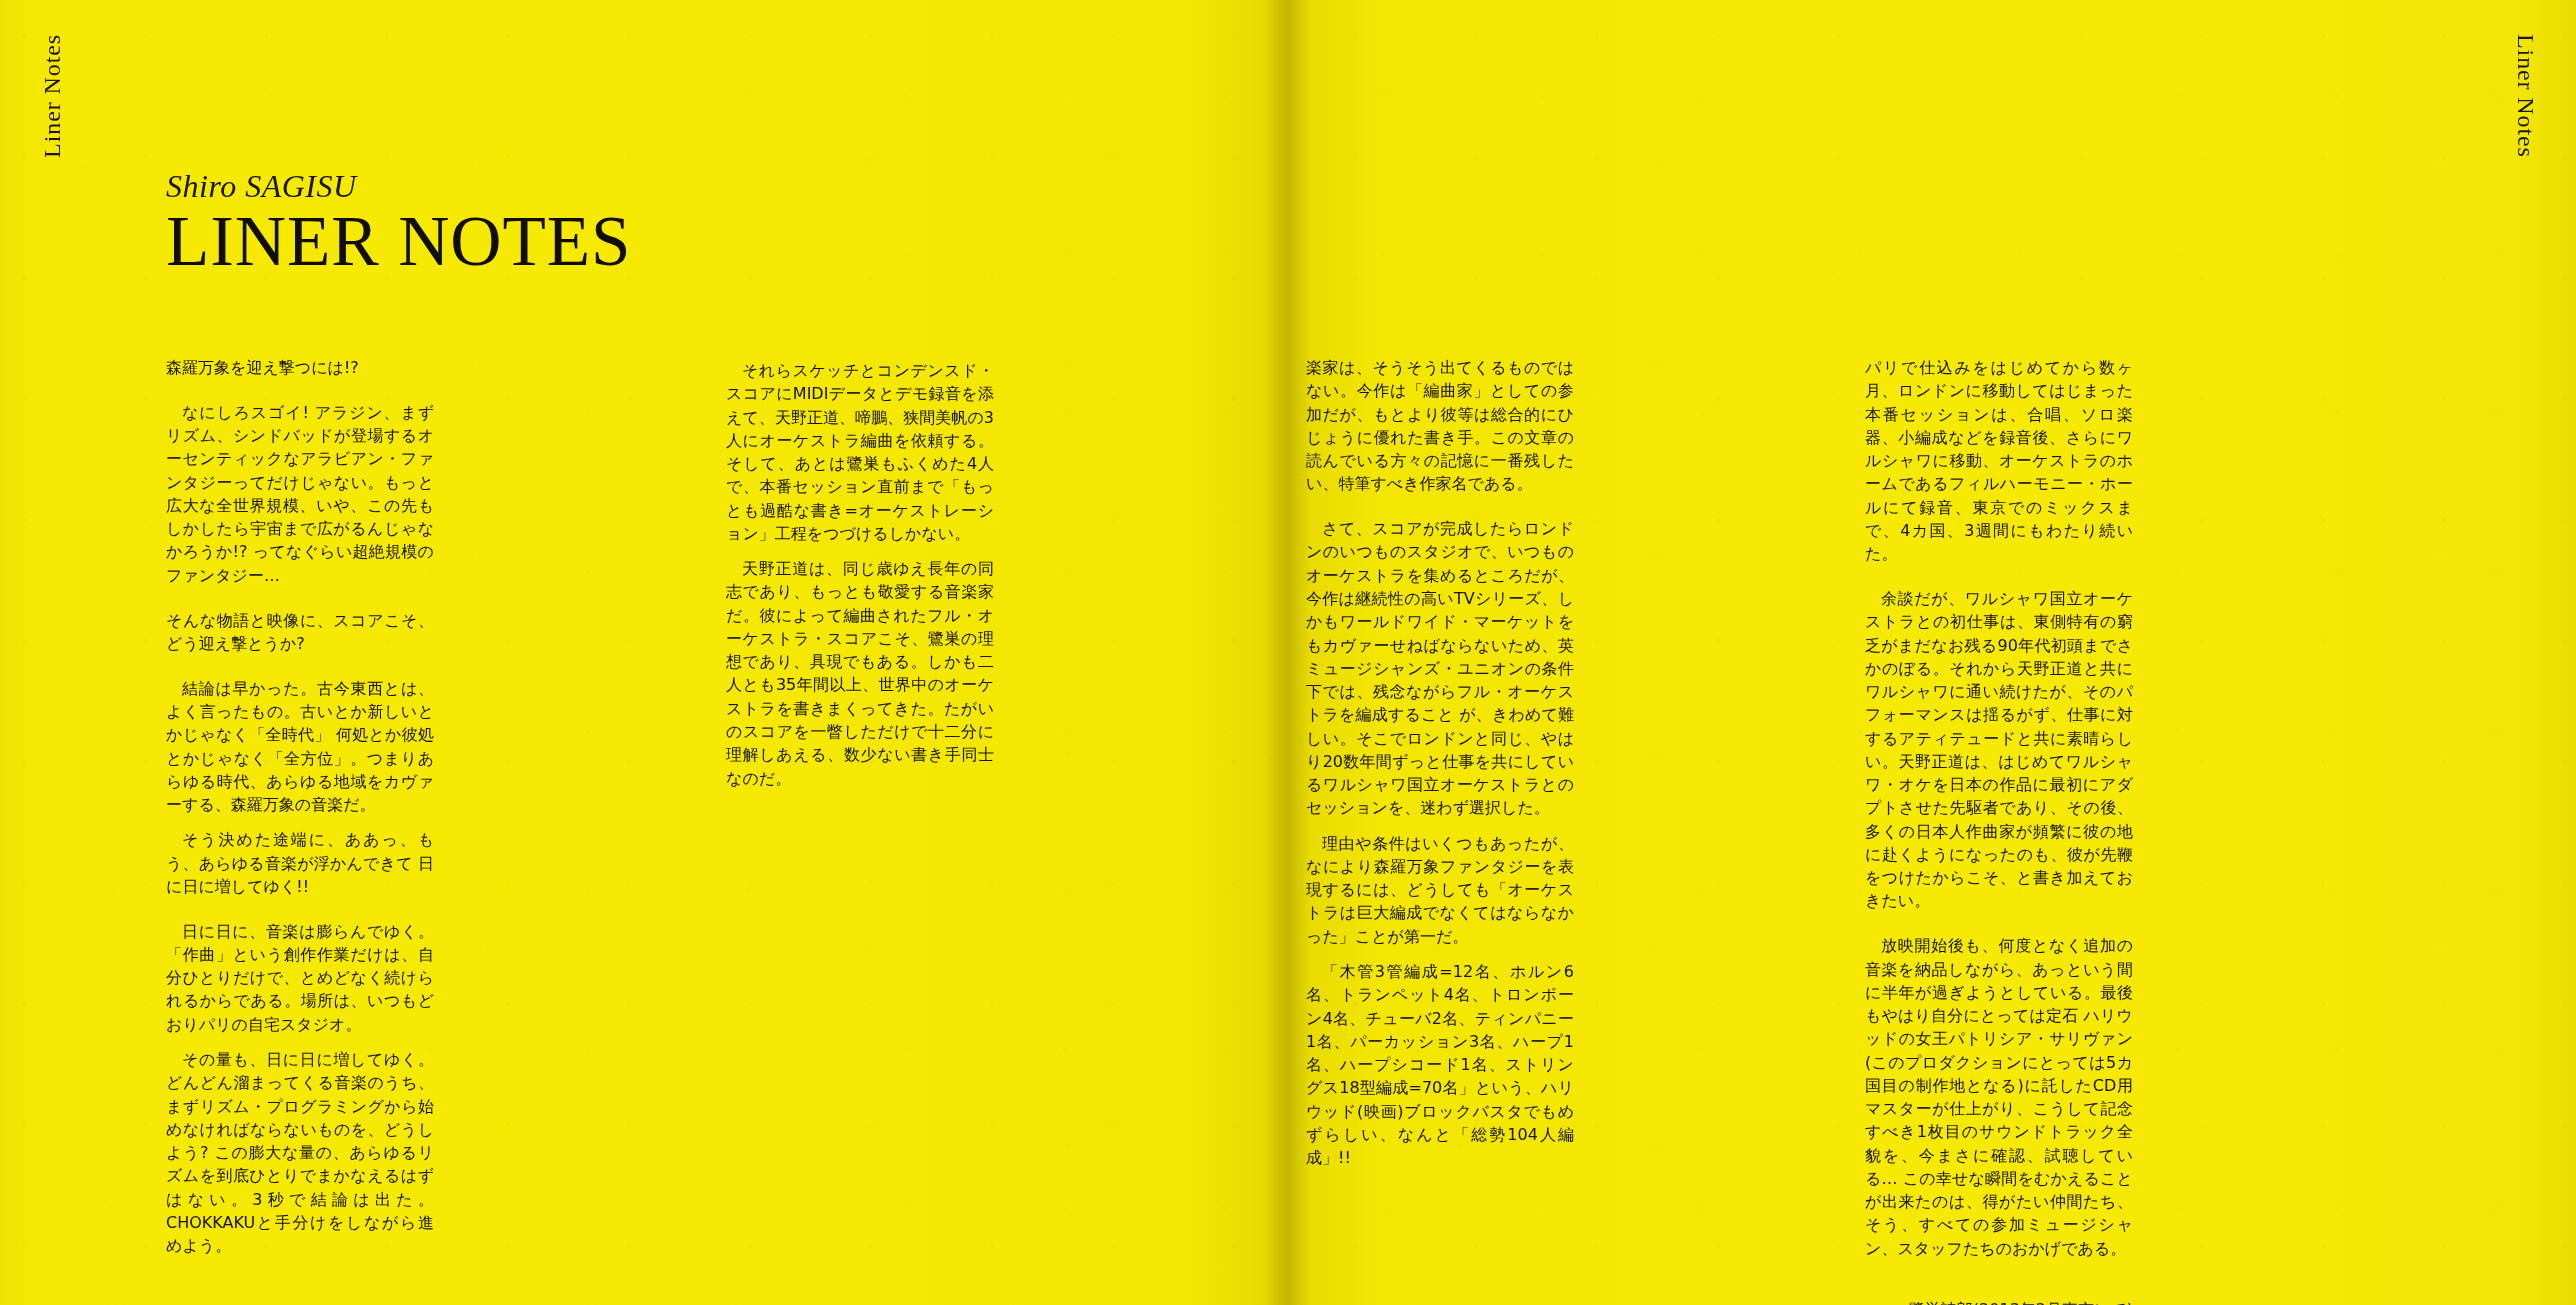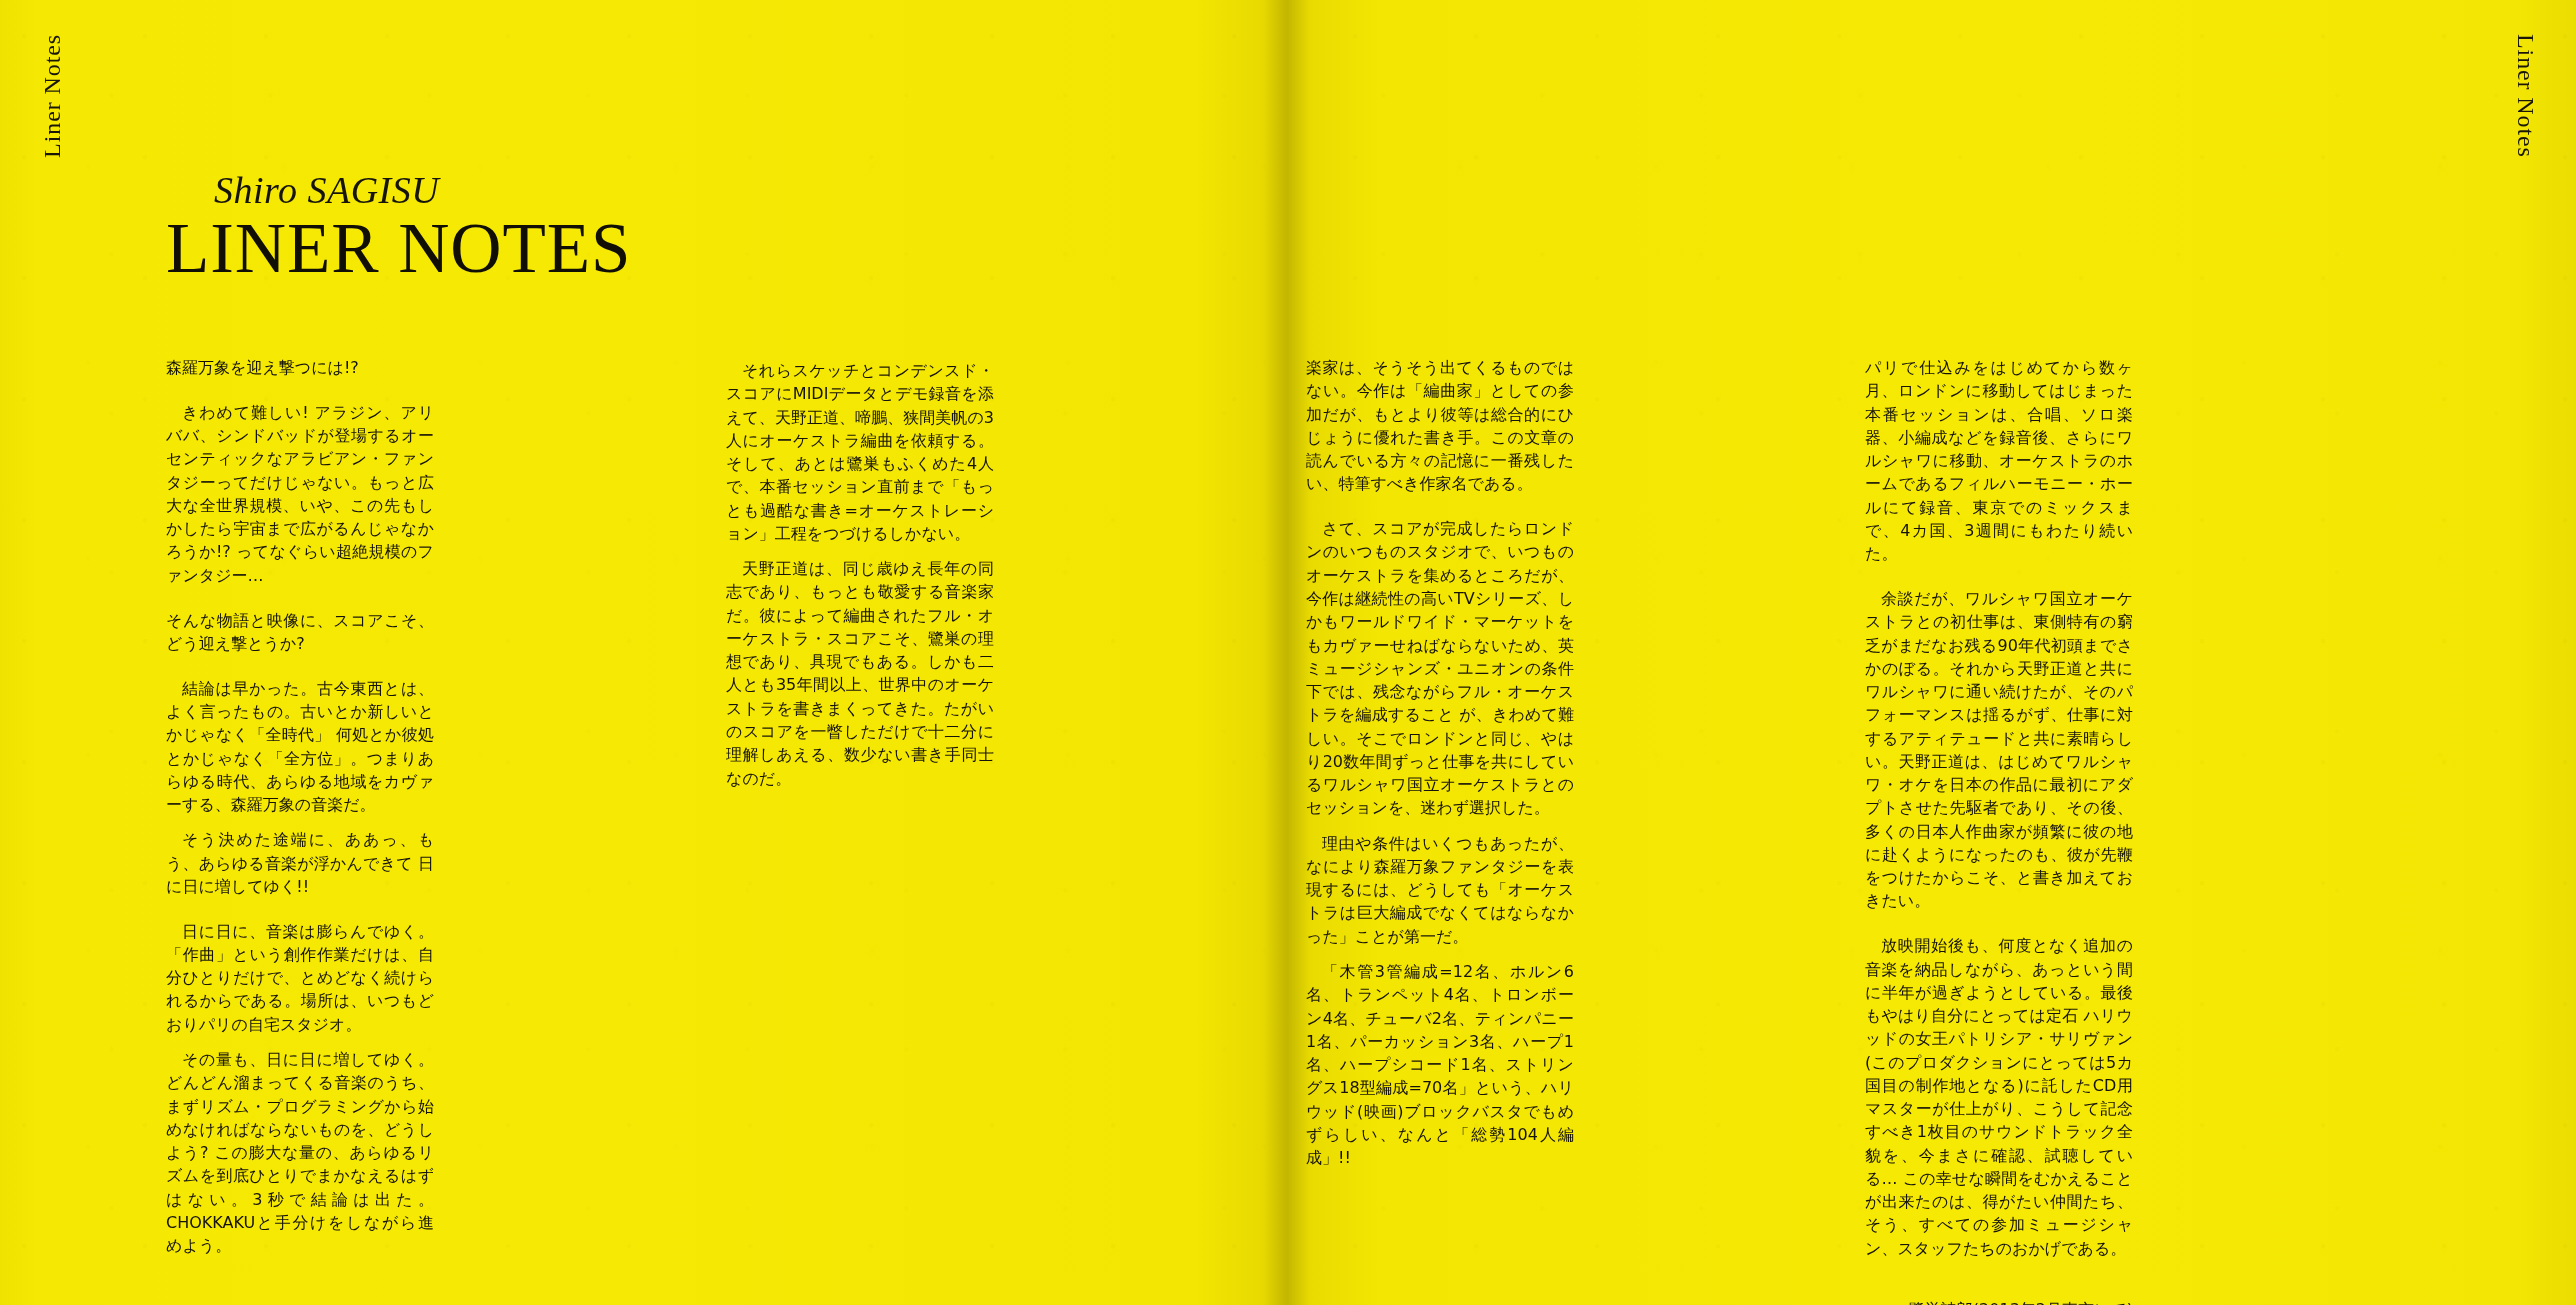--- a/index.html
+++ b/index.html
@@ -77,25 +77,24 @@
 
   
   .title-block {
     position: absolute;
     left: 166px;
     top: 168px;
   }
   .byline {
     font-family: "Liberation Serif", serif;
     font-style: italic;
-    font-size: 38px;
+    font-size: 32px;
     letter-spacing: 0.5px;
     color: #17150a;
     margin-bottom: 1.9px;
-    margin-left: 48px;
   }
   .main-title {
     font-family: "Liberation Serif", serif;
     font-size: 71px;
     line-height: 0.96;
     letter-spacing: 0.9px;
     color: #100e05;
     white-space: nowrap;
   }
 
@@ -145,21 +144,21 @@
   <div class="running-head left">Liner Notes</div>
   <div class="running-head right">Liner Notes</div>
 
   <div class="title-block">
     <div class="byline">Shiro SAGISU</div>
     <div class="main-title">LINER NOTES</div>
   </div>
 
   <div class="col" id="col1">
       <p class="noindent ">森羅万象を迎え撃つには!?</p>
-      <p class="gap">きわめて難しい! アラジン、アリババ、シンドバッドが登場するオーセンティックなアラビアン・ファンタジーってだけじゃない。もっと広大な全世界規模、いや、この先もしかしたら宇宙まで広がるんじゃなかろうか!? ってなぐらい超絶規模のファンタジー…</p>
+      <p class="gap">なにしろスゴイ! アラジン、まずリズム、シンドバッドが登場するオーセンティックなアラビアン・ファンタジーってだけじゃない。もっと広大な全世界規模、いや、この先もしかしたら宇宙まで広がるんじゃなかろうか!? ってなぐらい超絶規模のファンタジー…</p>
       <p class="noindent gap">そんな物語と映像に、スコアこそ、どう迎え撃とうか?</p>
       <p class="gap">結論は早かった。古今東西とは、よく言ったもの。古いとか新しいとかじゃなく「全時代」 何処とか彼処とかじゃなく「全方位」。つまりあらゆる時代、あらゆる地域をカヴァーする、森羅万象の音楽だ。</p>
       <p class="gap-s">そう決めた途端に、ああっ、もう、あらゆる音楽が浮かんできて 日に日に増してゆく!!</p>
       <p class="gap">日に日に、音楽は膨らんでゆく。「作曲」という創作作業だけは、自分ひとりだけで、とめどなく続けられるからである。場所は、いつもどおりパリの自宅スタジオ。</p>
       <p class="gap-s">その量も、日に日に増してゆく。どんどん溜まってくる音楽のうち、まずリズム・プログラミングから始めなければならないものを、どうしよう? この膨大な量の、あらゆるリズムを到底ひとりでまかなえるはずはない。3秒で結論は出た。CHOKKAKUと手分けをしながら進めよう。</p>
     </div>
   <div class="col" id="col2">
       <p class="gap-s">それらスケッチとコンデンスド・スコアにMIDIデータとデモ録音を添えて、天野正道、啼鵬、狭間美帆の3人にオーケストラ編曲を依頼する。そして、あとは鷺巣もふくめた4人で、本番セッション直前まで「もっとも過酷な書き=オーケストレーション」工程をつづけるしかない。</p>
       <p class="gap-s">天野正道は、同じ歳ゆえ長年の同志であり、もっとも敬愛する音楽家だ。彼によって編曲されたフル・オーケストラ・スコアこそ、鷺巣の理想であり、具現でもある。しかも二人とも35年間以上、世界中のオーケストラを書きまくってきた。たがいのスコアを一瞥しただけで十二分に理解しあえる、数少ない書き手同士なのだ。</p>
     </div>

